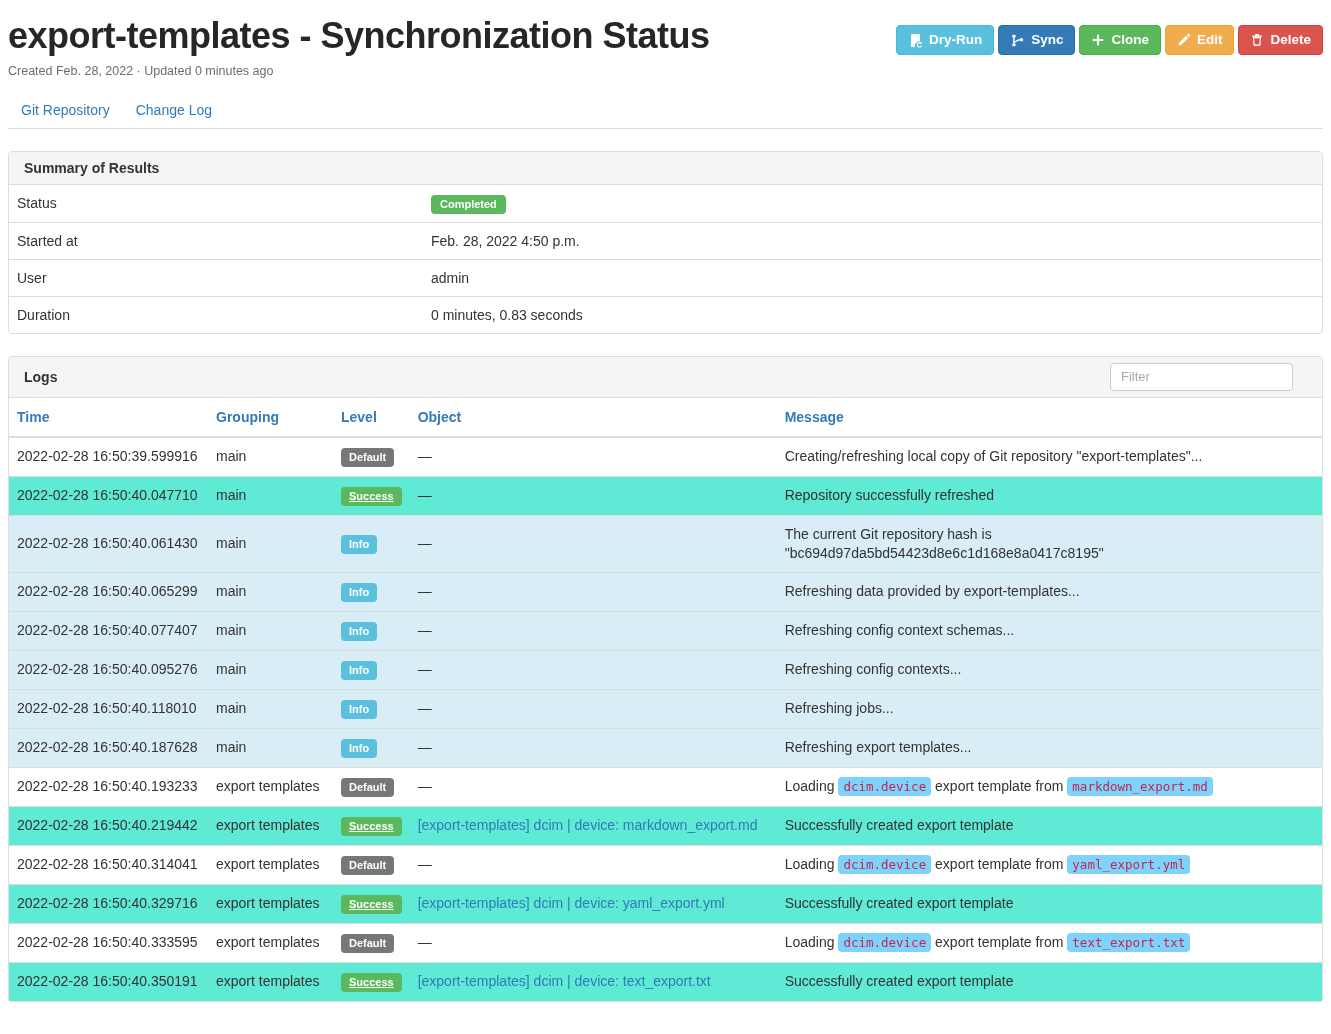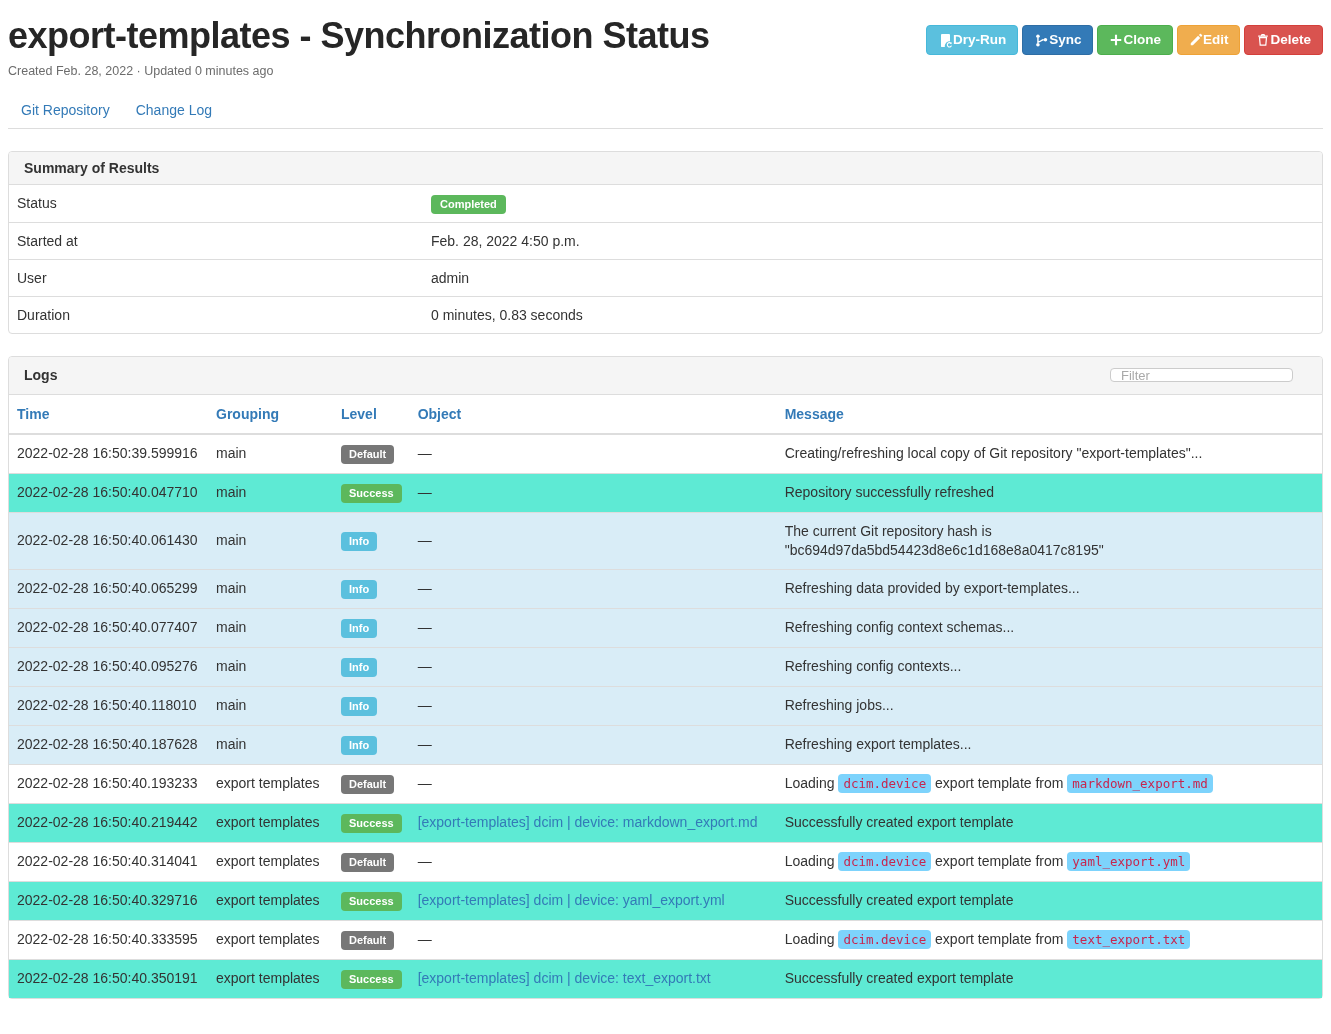--- a/index.html
+++ b/index.html
@@ -7,21 +7,21 @@
     width: 1331px; height: 1034px; overflow: hidden;
     background: #fff; color: #333;
     font-family: "Liberation Sans", "DejaVu Sans", sans-serif;
     font-size: 14px;
   }
   .container { padding: 0 8px; position: relative; }
 
   
   .actions { position: absolute; top: 8px; right: 8px; display: flex; gap: 4px; }
   .btn {
-    display: inline-flex; align-items: center; gap: 0;
+    display: inline-flex; align-items: center; gap: 6px;
     color: #fff; font-size: 13.5px; font-weight: bold;
     padding: 5px 11px; border-radius: 4px; border: 1px solid transparent;
     cursor: pointer; line-height: 18px; font-family: inherit;
   }
   .btn svg { display: block; }
   .page-title {
     margin-top: 17px; font-size: 36px; font-weight: bold; color: #262626;
     line-height: 1.05; letter-spacing: -0.5px;
   }
   .page-subtitle { margin-top: 9px; font-size: 12.5px; color: #6c6c6c; }
@@ -55,21 +55,21 @@
   .summary-table td.label-cell { width: 414px; }
 
   .status-badge {
     display: inline-block; background: #5cb85c; color: #fff;
     font-size: 11px; font-weight: bold; padding: 3px 9px; border-radius: 4px;
     line-height: 13px;
   }
 
   
   .filter-input {
-    width: 183px; height: 14px; padding: 3px 10px; margin-right: 14px;
+    width: 183px; height: 28px; padding: 3px 10px; margin-right: 14px;
     border: 1px solid #ccc; border-radius: 4px; font-size: 13px; color: #555;
     font-family: inherit; outline: none;
   }
   .filter-input::placeholder { color: #a9a9a9; }
 
   
   .logs-table th {
     text-align: left; color: #337ab7; font-weight: bold; font-size: 14px;
     padding: 10px 8px; border-bottom: 2px solid #ddd; cursor: pointer; line-height: 18px;
   }
@@ -80,21 +80,21 @@
   .logs-table tbody tr:first-child td { border-top: none; }
   tr.row-success { background: #5eead4; }
   tr.row-info    { background: #d9edf7; }
   tr.row-default { background: #fff; }
 
   .level-badge {
     display: inline-block; color: #fff; font-size: 11px; font-weight: bold;
     padding: 3px 8px; border-radius: 4px; line-height: 13px;
   }
   .level-badge.b-default { background: #777777; }
-  .level-badge.b-success { background: #5cb85c; }
+  .level-badge.b-success { background: #5cb85c; text-decoration: underline; }
   .level-badge.b-info    { background: #5bc0de; }
 
   .object-link, .col-link { color: #337ab7; text-decoration: none; cursor: pointer; }
   .dash { color: #333; }
 
   code.chip {
     font-family: "DejaVu Sans Mono", "Liberation Mono", monospace;
     font-size: 12.5px; color: #c7254e; background: #7dd3fc;
     padding: 2px 5px; border-radius: 4px; white-space: nowrap;
   }

